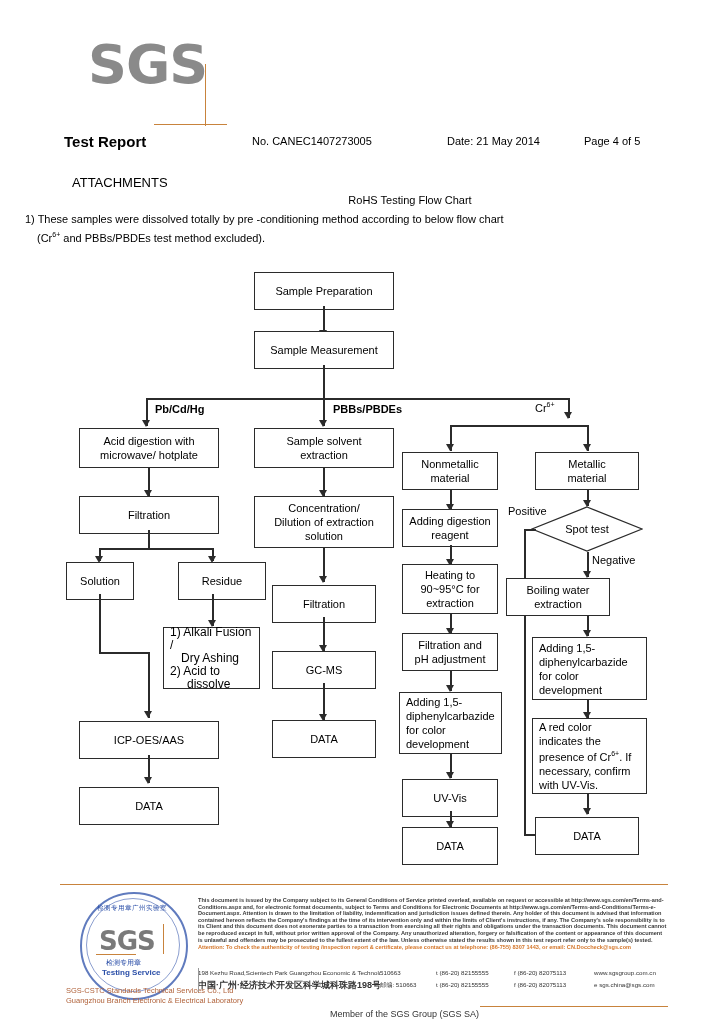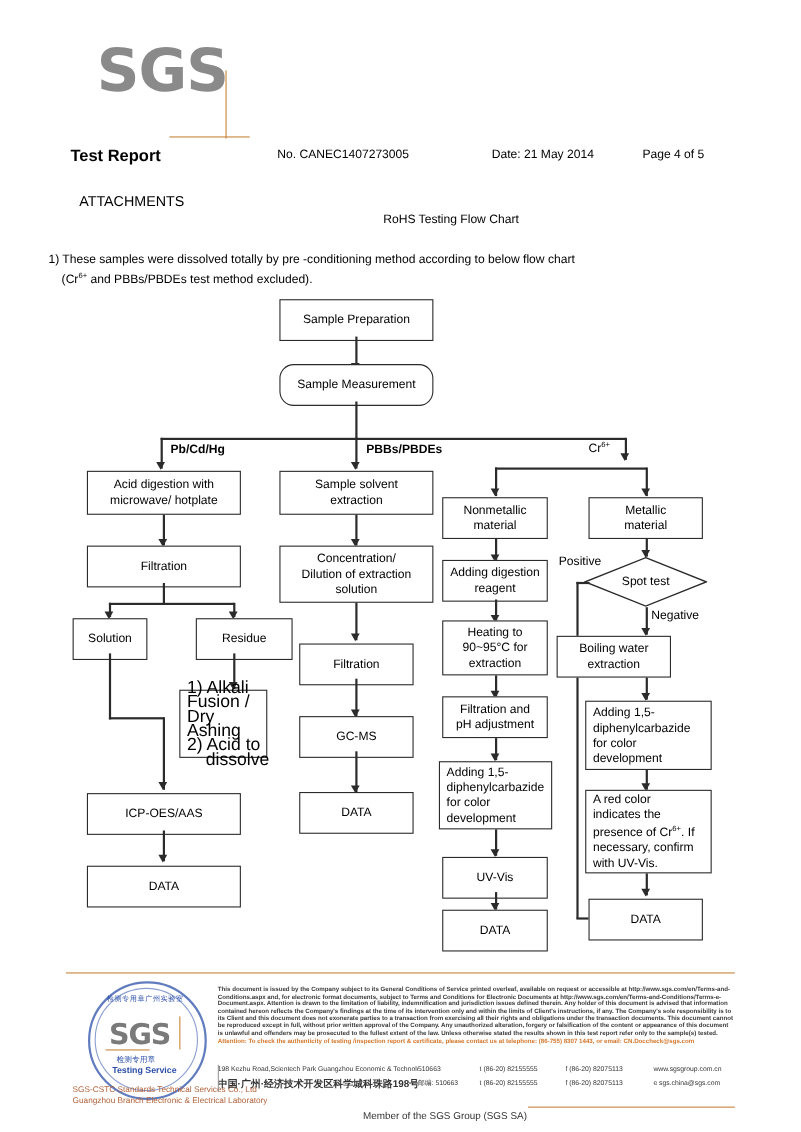--- a/index.html
+++ b/index.html
@@ -22,21 +22,21 @@
 
   
   .hdr{position:absolute;left:0;top:133px;width:728px;height:18px;}
   .hdr .title{position:absolute;left:64px;top:0;font-size:15px;font-weight:bold;}
   .hdr .no{position:absolute;left:252px;top:2px;font-size:11px;}
   .hdr .date{position:absolute;left:447px;top:2px;font-size:11px;}
   .hdr .page{position:absolute;left:584px;top:2px;font-size:11px;}
 
   .attachments{position:absolute;left:72px;top:175px;font-size:13px;}
   .flowtitle{position:absolute;left:0;top:194px;width:728px;text-align:center;font-size:11px;font-weight:normal;padding-left:46px;}
-  .note1{position:absolute;left:44px;top:212px;font-size:11px;line-height:15px;width:640px;margin-top:17px;}
+  .note1{position:absolute;left:25px;top:212px;font-size:11px;line-height:15px;width:640px;}
   .note1 .l2{display:block;margin-left:12px;}
   sup{font-size:7px;vertical-align:super;}
 
   
   .chart{position:absolute;left:0;top:0;width:728px;height:1029px;}
   .box{
     position:absolute;border:1px solid #2b2b2b;background:#fff;
     display:flex;align-items:center;justify-content:center;
     font-size:11px;line-height:14px;text-align:center;box-sizing:border-box;
     padding:18px 3px;
@@ -129,21 +129,21 @@
     <span>1) These samples were dissolved totally by pre -conditioning method according to below flow chart</span>
     <span class="l2">(Cr<sup>6+</sup> and PBBs/PBDEs test method excluded).</span>
   </div>
 
   <div class="chart">
 
     <div class="box" style="left:254px;top:272px;width:140px;height:34px;">Sample Preparation</div>
     <div class="ln lnv" style="left:323px;top:306px;height:30px;"></div>
     <div class="arw" style="left:319px;top:330px;"></div>
 
-    <div class="box" style="left:254px;top:331px;width:140px;height:34px;border-radius:13px;">Sample Measurement</div>
+    <div class="box" style="left:254px;top:331px;width:140px;height:34px;">Sample Measurement</div>
 
     <div class="ln lnv" style="left:323px;top:365px;height:34px;"></div>
 
     <div class="ln lnh" style="left:146px;top:398px;width:423px;"></div>
 
     <div class="ln lnv" style="left:146px;top:398px;height:28px;"></div>
     <div class="arw" style="left:142px;top:420px;"></div>
 
     <div class="ln lnv" style="left:323px;top:398px;height:28px;"></div>
     <div class="arw" style="left:319px;top:420px;"></div>
@@ -178,24 +178,24 @@
     <div class="arw" style="left:95px;top:556px;"></div>
     <div class="ln lnv" style="left:212px;top:548px;height:13px;"></div>
     <div class="arw" style="left:208px;top:556px;"></div>
 
     <div class="box" style="left:66px;top:562px;width:68px;height:32px;">Solution</div>
     <div class="box" style="left:178px;top:562px;width:88px;height:32px;">Residue</div>
 
     <div class="ln lnv" style="left:212px;top:594px;height:32px;"></div>
     <div class="arw" style="left:208px;top:620px;"></div>
 
-    <div class="box left-align" style="left:163px;top:627px;width:80px;height:62px;font-size:16px;line-height:13px;">
+    <div class="box left-align" style="left:163px;top:627px;width:97px;height:62px;font-size:12px;line-height:13px;">
       <div>
         <span>1) Alkali Fusion /</span><br>
-        <span style="display:inline-block;">Dry Ashing</span><br>
+        <span style="margin-left:11px;display:inline-block;">Dry Ashing</span><br>
         <span>2) Acid to</span><br>
         <span style="margin-left:17px;display:inline-block;">dissolve</span>
       </div>
     </div>
 
     <div class="ln lnv" style="left:99px;top:594px;height:60px;"></div>
     <div class="ln lnh" style="left:99px;top:652px;width:50px;"></div>
     <div class="ln lnv" style="left:148px;top:652px;height:66px;"></div>
     <div class="arw" style="left:144px;top:711px;"></div>
 

